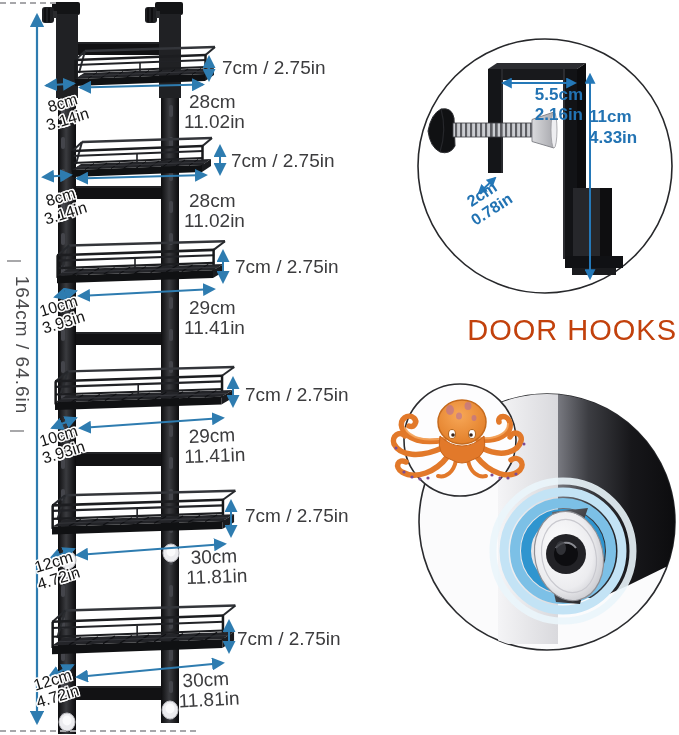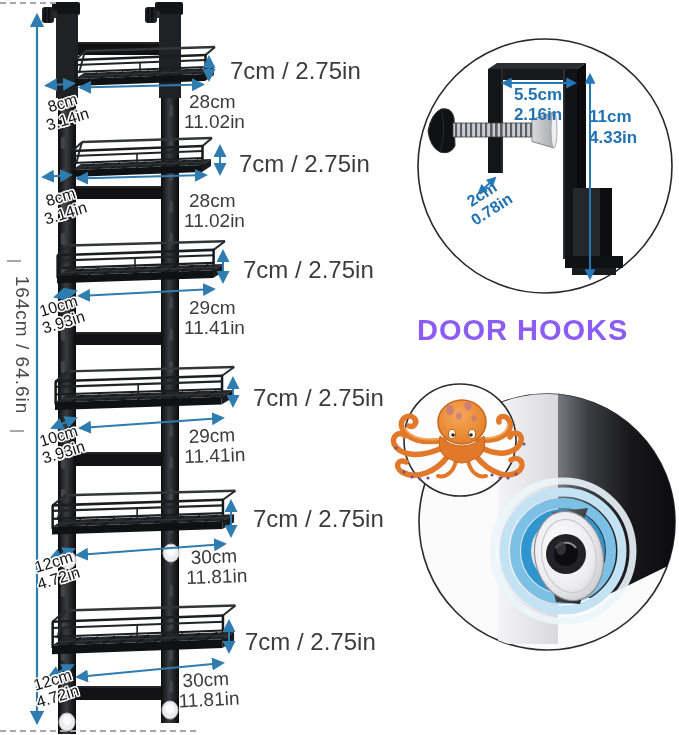--- a/index.html
+++ b/index.html
@@ -1,37 +1,37 @@
 <!DOCTYPE html>
 <html><head>
 <meta charset="utf-8">
 <style>
   html,body{margin:0;padding:0;background:#fff;}
   .stage{position:relative;width:679px;height:735px;background:#ffffff;overflow:hidden;
          font-family:"Liberation Sans", sans-serif;}
   svg.diagram{position:absolute;left:0;top:0;}
   .lab{position:absolute;white-space:nowrap;color:#3c3c3e;}
-  .lab-h{font-size:24px;margin-left:8px;}
+  .lab-h{font-size:19px;}
   .lab-w{font-size:19px;line-height:20px;}
   .lab-w .wcm{margin-left:5px;}
   .tilt2{transform:rotate(-2deg);}
   .tilt3{transform:rotate(-3deg);}
   .lab-d{font-size:16px;line-height:17px;color:#151515;text-align:center;
          transform:rotate(-17deg);}
   .halo{text-shadow:-1.3px -1.3px 0 #fff,1.3px -1.3px 0 #fff,-1.3px 1.3px 0 #fff,
         1.3px 1.3px 0 #fff,0 -1.5px 0 #fff,0 1.5px 0 #fff,-1.5px 0 0 #fff,1.5px 0 0 #fff;}
   .lab-164{left:-68px;top:334px;width:180px;text-align:center;transform:rotate(90deg);
            font-size:19px;letter-spacing:1px;color:#4b4b4d;}
   .blue{color:#2273b3;font-weight:bold;}
-  .lab-55{left:493px;top:85px;width:90px;text-align:center;font-size:17px;line-height:20px;}
+  .lab-55{left:493px;top:85px;width:90px;text-align:right;font-size:17px;line-height:20px;}
   .lab-11{left:589px;top:106px;font-size:17px;line-height:21px;}
   .lab-2{left:452px;top:184px;width:70px;text-align:center;font-size:16px;line-height:18px;
          transform:rotate(-33deg);}
-  .title{left:417px;top:314px;width:260px;text-align:left;font-size:29px;font-weight:700;
-         letter-spacing:1px;color:#8b5cf6;}
+  .title{left:417px;top:314px;width:260px;text-align:right;font-size:29px;font-weight:400;
+         letter-spacing:1px;color:#c2410c;}
 </style>
 </head>
 <body>
 
 <div class="stage">
 
 <svg class="diagram" width="679" height="735" viewBox="0 0 679 735">
   <defs>
     <marker id="ah" viewBox="0 0 10 10" refX="8.5" refY="5" markerWidth="6.5" markerHeight="6.5" orient="auto-start-reverse">
           <path d="M0 0 L10 5 L0 10 Z" fill="#2e7cb0"></path>

